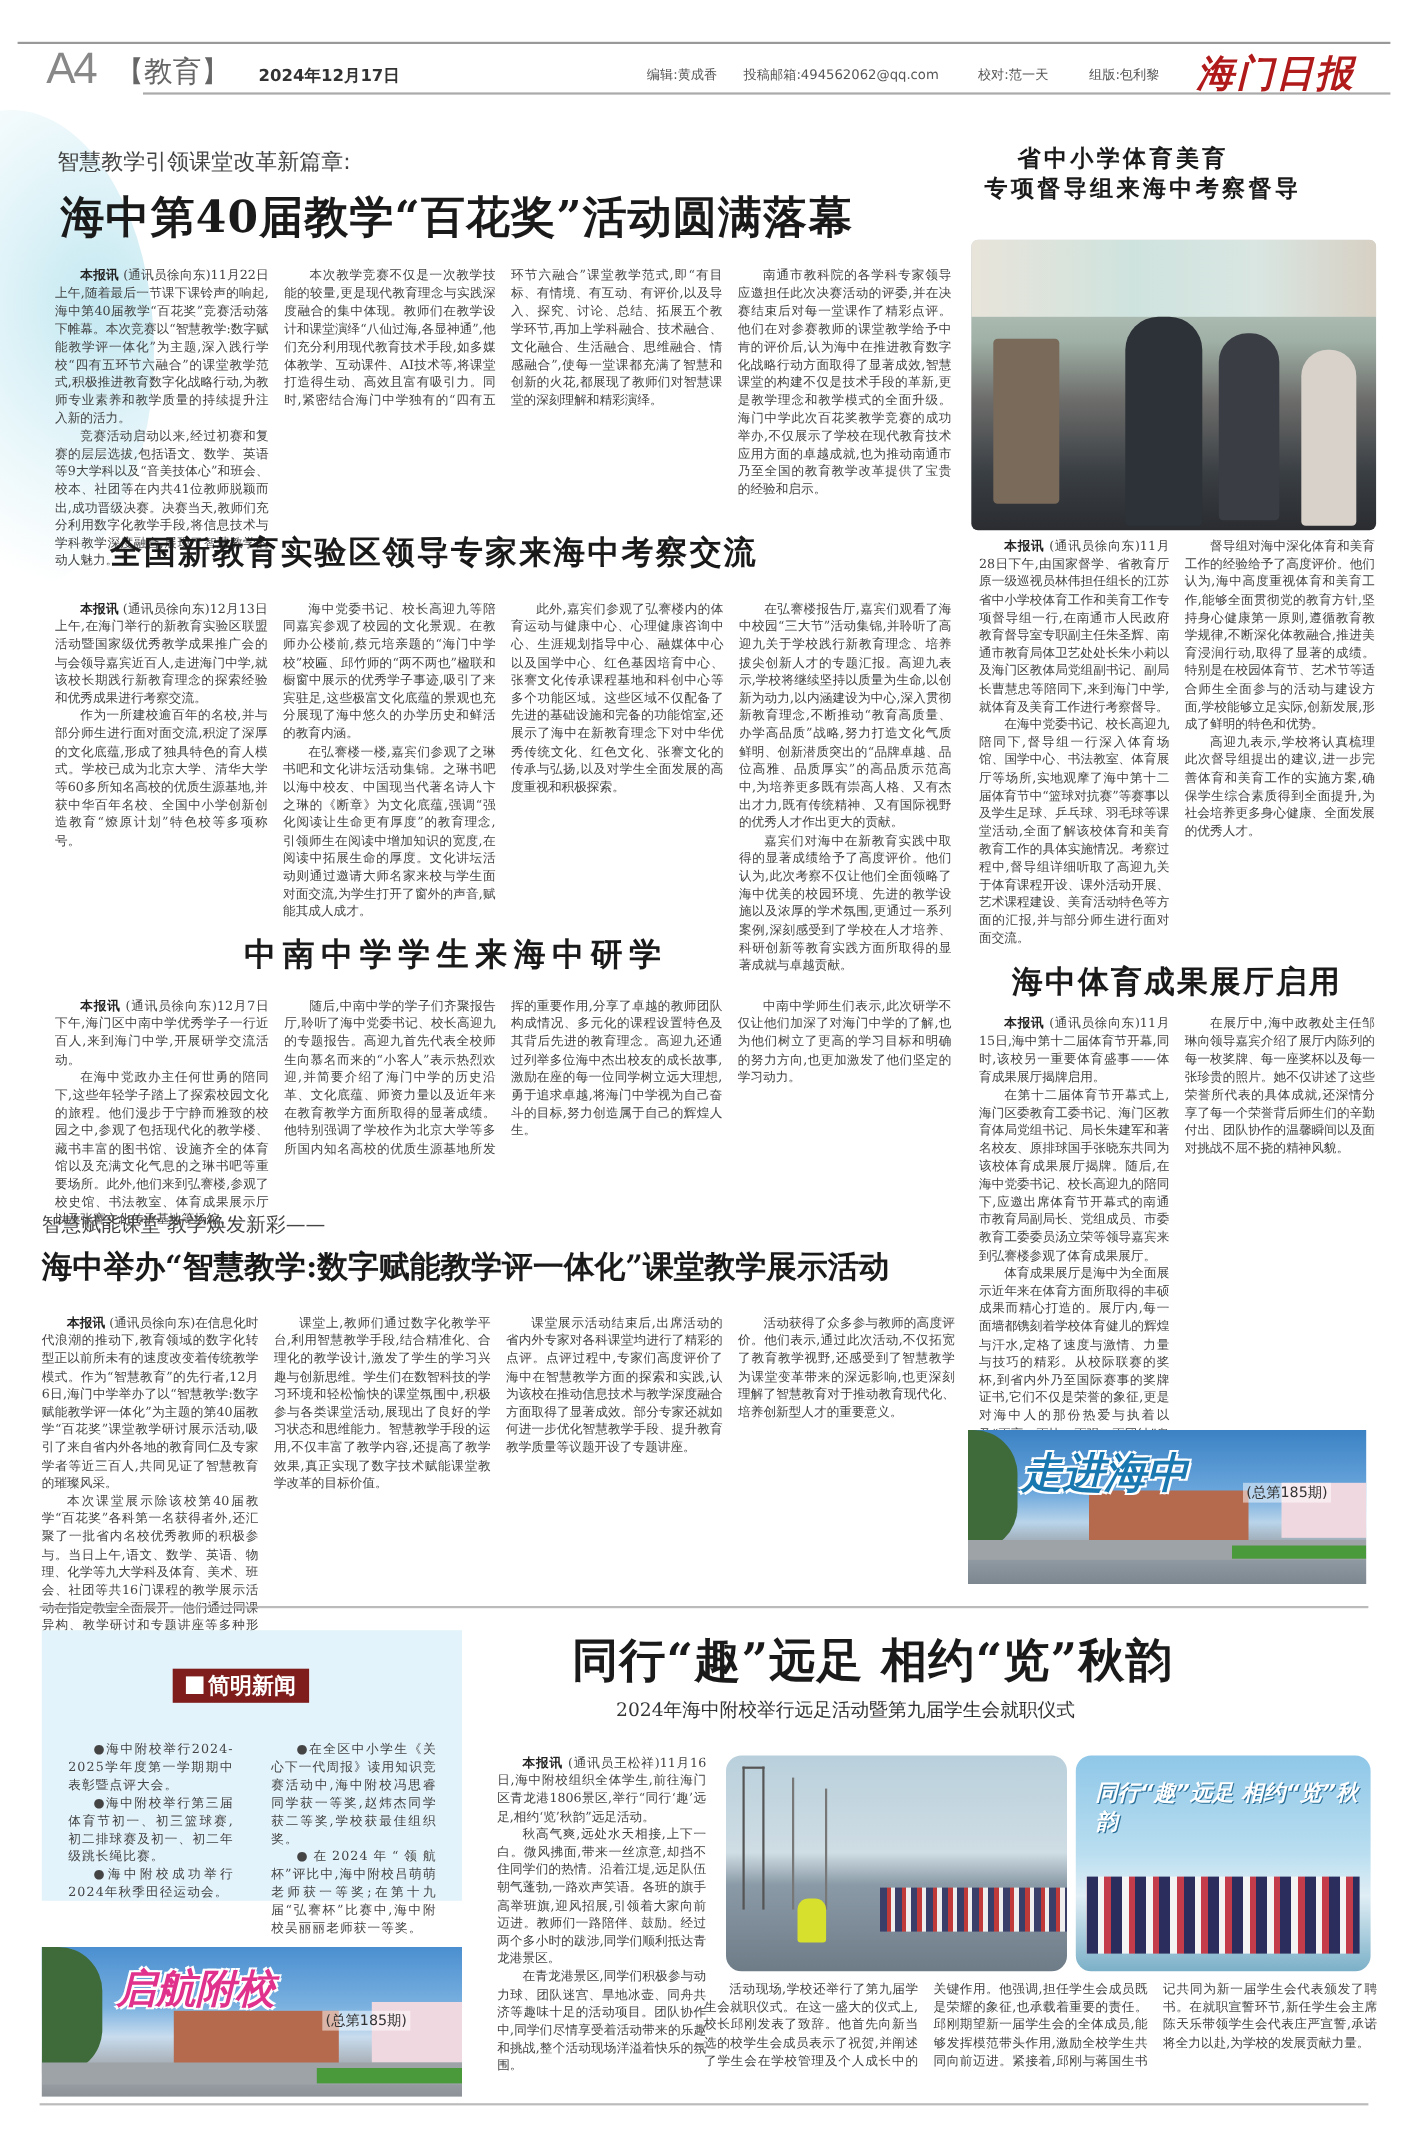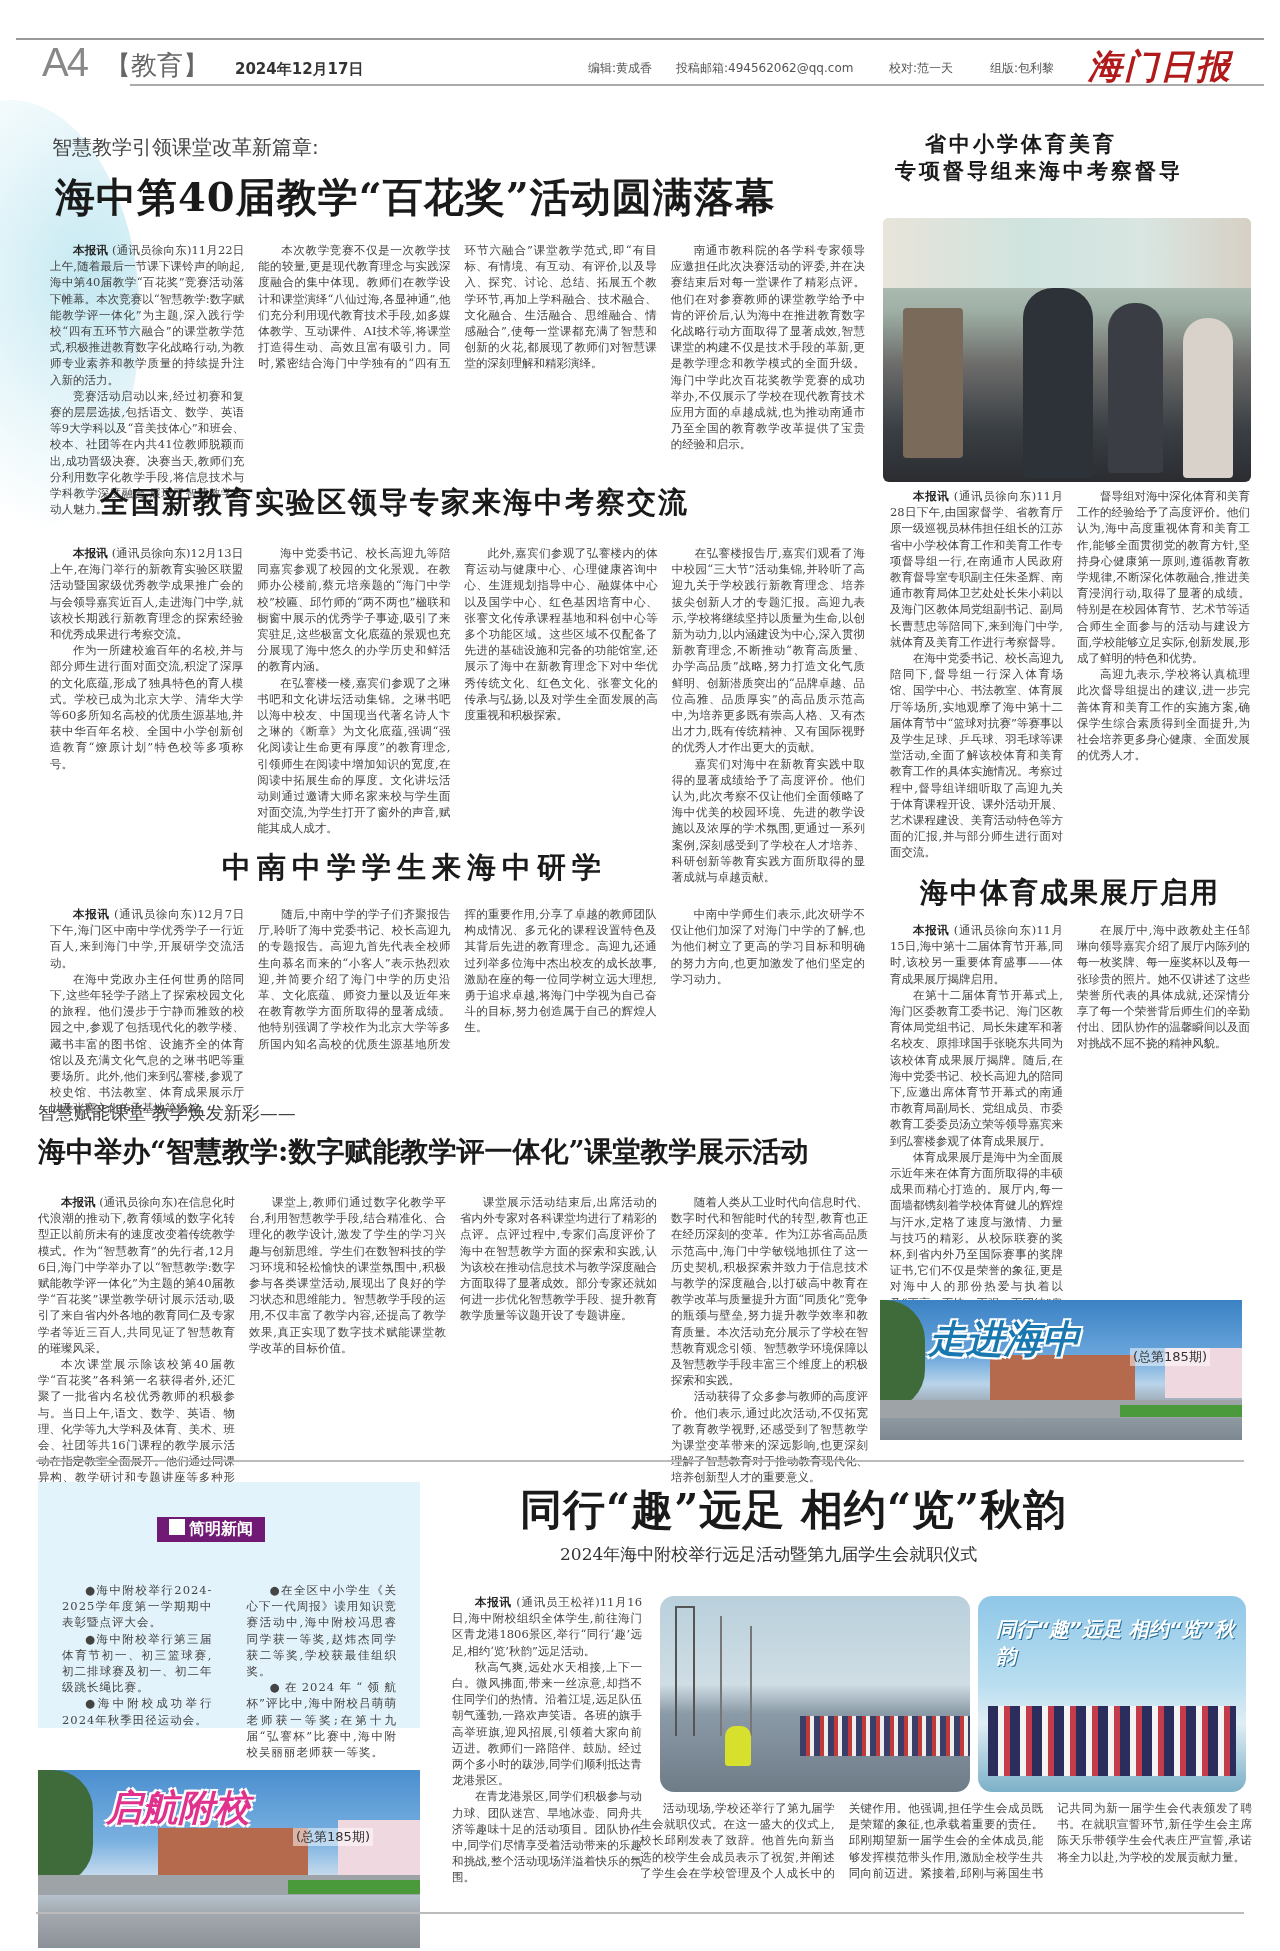--- a/index.html
+++ b/index.html
@@ -13,21 +13,21 @@
   .credits { font-family: "DejaVu Sans", sans-serif; font-size: 12px; color: #555; letter-spacing: 0px; }
   .logo { font-family: "DejaVu Serif", serif; font-size: 34px; color: #b01a1a; font-style: italic; font-weight: bold; letter-spacing: 2px; }
   .kicker { font-family: "DejaVu Sans", sans-serif; font-size: 20px; color: #444; }
   .headline { font-family: "DejaVu Serif", serif; font-weight: bold; color: #1a1a1a; letter-spacing: 1px; }
   .cols { position: absolute; display: flex; gap: 14px; }
   .col { flex: 1; font-size: 11.5px; line-height: 16.2px; color: #444; text-align: justify; }
   .col p { text-indent: 2em; }
   .lead { font-weight: bold; color: #222; }
   .photo { position: absolute; border-radius: 6px; overflow: hidden; }
   .brief-box { position: absolute; background: #e3f3fb; }
-  .brief-title { position: absolute; background: #701a75; color: #fff; font-family: "DejaVu Sans", sans-serif; font-size: 16px; font-weight: bold; padding: 2px 12px; }
+  .brief-title { position: absolute; background: #7f1d1d; color: #fff; font-family: "DejaVu Sans", sans-serif; font-size: 20px; font-weight: bold; padding: 2px 12px; }
   .brief-title .sq { display: inline-block; width: 16px; height: 16px; background: #fff; margin-right: 4px; vertical-align: -1px; }
   .brief-cols { position: absolute; display: flex; gap: 34px; font-size: 11.5px; line-height: 16.5px; color: #444; letter-spacing: 1px; }
   .brief-cols .col p { text-indent: 2em; }
   .banner { position: absolute; overflow: hidden; }
   .banner-title { position: absolute; font-family: "DejaVu Sans", sans-serif; font-weight: bold; font-style: italic; }
   .banner-issue { position: absolute; font-family: "DejaVu Sans", sans-serif; font-size: 13px; color: #333; background: rgba(255,255,255,0.5); padding: 0 3px; }
   .swoosh { position: absolute; border-radius: 50%; }
 </style>
 </head>
 <body>
@@ -143,42 +143,41 @@
     <p><span class="lead">本报讯</span> <span>(通讯员徐向东)</span><span>在信息化时代浪潮的推动下,教育领域的数字化转型正以前所未有的速度改变着传统教学模式。作为“智慧教育”的先行者,12月6日,海门中学举办了以“智慧教学:数字赋能教学评一体化”为主题的第40届教学“百花奖”课堂教学研讨展示活动,吸引了来自省内外各地的教育同仁及专家学者等近三百人,共同见证了智慧教育的璀璨风采。</span></p>
     <p>本次课堂展示除该校第40届教学“百花奖”各科第一名获得者外,还汇聚了一批省内名校优秀教师的积极参与。当日上午,语文、数学、英语、物理、化学等九大学科及体育、美术、班会、社团等共16门课程的教学展示活动在指定教室全面展开。他们通过同课异构、教学研讨和专题讲座等多种形式,共同探索信息技术与课堂教学深度融合的新路径。</p>
   </div>
   <div class="col">
     <p>课堂上,教师们通过数字化教学平台,利用智慧教学手段,结合精准化、合理化的教学设计,激发了学生的学习兴趣与创新思维。学生们在数智科技的学习环境和轻松愉快的课堂氛围中,积极参与各类课堂活动,展现出了良好的学习状态和思维能力。智慧教学手段的运用,不仅丰富了教学内容,还提高了教学效果,真正实现了数字技术赋能课堂教学改革的目标价值。</p>
   </div>
   <div class="col">
     <p>课堂展示活动结束后,出席活动的省内外专家对各科课堂均进行了精彩的点评。点评过程中,专家们高度评价了海中在智慧教学方面的探索和实践,认为该校在推动信息技术与教学深度融合方面取得了显著成效。部分专家还就如何进一步优化智慧教学手段、提升教育教学质量等议题开设了专题讲座。</p>
   </div>
   <div class="col">
-    <p>随着人类从工业时代向信息时代、数字时代和智能时代的转型,教育也正在经历深刻的变革。作为江苏省高品质示范高中,海门中学敏锐地抓住了这一历史契机,积极探索并致力于信息技术与教学的深度融合,以打破高中教育在教学改革与质量提升方面“同质化”竞争的瓶颈与壁垒,努力提升教学效率和教育质量。本次活动充分展示了学校在智慧教育观念引领、智慧教学环境保障以及智慧教学手段丰富三个维度上的积极探索和实践。</p>
     <p>活动获得了众多参与教师的高度评价。他们表示,通过此次活动,不仅拓宽了教育教学视野,还感受到了智慧教学为课堂变革带来的深远影响,也更深刻理解了智慧教育对于推动教育现代化、培养创新型人才的重要意义。</p>
   </div>
 </div>
 
 <div class="rule" style="left:36px; right:36px; top:1460px; height:2px; background:#bbb;"></div>
 
 <div class="brief-box" style="left:38px; top:1482px; width:382px; height:246px;"></div>
 <div class="brief-title" style="left:157px; top:1517px;"><span class="sq"></span><span>简明新闻</span></div>
 <div class="brief-cols" style="left:62px; top:1582px; width:335px;">
   <div class="col">
     <p>●海中附校举行2024-2025学年度第一学期期中表彰暨点评大会。</p>
     <p>●海中附校举行第三届体育节初一、初三篮球赛,初二排球赛及初一、初二年级跳长绳比赛。</p>
     <p>●海中附校成功举行2024年秋季田径运动会。</p>
   </div>
   <div class="col">
     <p>●在全区中小学生《关心下一代周报》读用知识竞赛活动中,海中附校冯思睿同学获一等奖,赵炜杰同学获二等奖,学校获最佳组织奖。</p>
     <p>●在2024年“领航杯”评比中,海中附校吕萌萌老师获一等奖;在第十九届“弘謇杯”比赛中,海中附校吴丽丽老师获一等奖。</p>
   </div>
 </div>
 
-<div class="banner" style="left:38px; top:1770px; width:382px; height:178px; background: linear-gradient(180deg,#4b8fd0 0%,#7ab1e0 40%,#c8dcee 60%,#a4aab0 80%,#8b9197 100%); text-align: center;">
+<div class="banner" style="left:38px; top:1770px; width:382px; height:136px; background: linear-gradient(180deg,#4b8fd0 0%,#7ab1e0 40%,#c8dcee 60%,#a4aab0 80%,#8b9197 100%); text-align: center;">
   <div class="abs" style="left:0; top:0; width:55px; height:115px; background:#3f6b3a; border-radius:0 40px 40px 0;"></div>
   <div class="abs" style="left:120px; top:58px; width:150px; height:48px; background:#b5694d;"></div>
   <div class="abs" style="left:300px; top:50px; width:82px; height:55px; background:#f0d8e0;"></div>
   <div class="abs" style="left:0; top:105px; width:100%; height:20px; background:#9ea3a8;"></div>
   <div class="abs" style="left:250px; top:110px; width:132px; height:14px; background:#4a9a3c;"></div>
   <div class="banner-title" style="left:68px; top:14px; font-size:36px; color:#e0318c; text-shadow: 2px 2px 0 #fff, -2px -2px 0 #fff, 2px -2px 0 #fff, -2px 2px 0 #fff;">启航附校</div>
   <div class="banner-issue" style="left:255px; top:58px;">(总第185期)</div>
 </div>
 
 <div class="abs headline" style="left:520px; top:1482px; font-size:42px; letter-spacing:1px;">同行“趣”远足   相约“览”秋韵</div>

